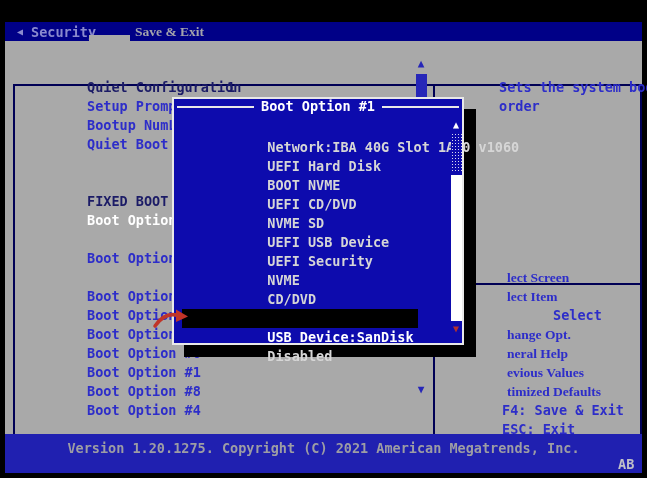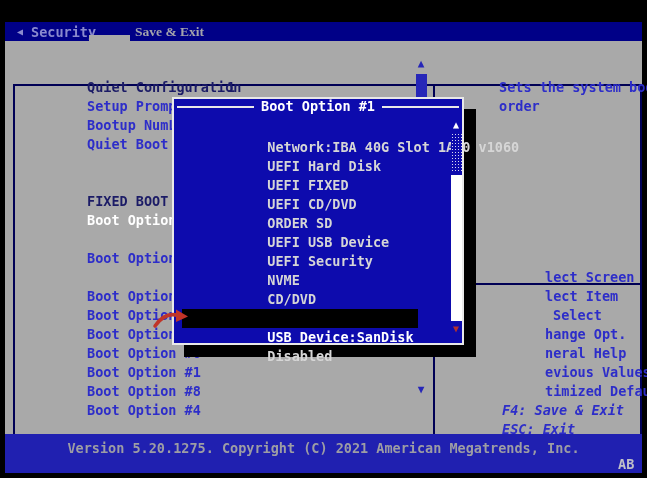--- a/index.html
+++ b/index.html
@@ -25,23 +25,23 @@
   .list-host{position:absolute;left:0;top:0;width:0;height:0;overflow:visible;}
   .lrow{position:absolute;left:22px;width:390px;height:19px;top:calc(59px + var(--i)*19px);white-space:pre;}
   .lrow.header{color:var(--text-header);}
   .lrow.item{color:var(--text-item);}
   .lrow.selected{color:var(--text-selected);}
   .lrow .val{position:absolute;left:205px;top:0;color:var(--text-header);white-space:pre;}
 
   .drow{position:absolute;left:434px;height:19px;top:calc(59px + var(--i)*19px);color:var(--text-item);white-space:pre;}
 
   .hrow{position:absolute;height:19px;top:calc(249px + var(--i)*19px);color:var(--text-item);white-space:pre;}
-  .hrow.trunc{left:480px;}
+  .hrow.trunc{left:480px;font-family:Liberation Serif, serif;}
   .hrow.trunc-indent{left:488px;}
-  .hrow.full{left:437px;font-style:italic;}
+  .hrow.full{left:437px;}
 
   .lsb-up,.lsb-down{position:absolute;left:413px;width:16px;height:13px;color:var(--scroll-blue);
     font-size:11px;line-height:13px;text-align:center;}
   .lsb-up{top:57px;}
   .lsb-down{top:383px;}
   .lsb-thumb{position:absolute;left:416px;top:74px;width:11px;height:58px;background:var(--scroll-blue);}
 
   .shadow{position:absolute;left:184px;top:109px;width:292px;height:248px;background:var(--shadow);z-index:2;}
 
   .popup{position:absolute;left:172px;top:97px;width:292px;height:248px;background:var(--popup-bg);
@@ -212,27 +212,27 @@
     </div>
     <div class="list-host">
 
     <div class="pitem" style="--i: 0;">
           <span>Network:IBA 40G Slot 1A00 v1060</span>
         </div>
         <div class="pitem" style="--i: 1;">
           <span>UEFI Hard Disk</span>
         </div>
         <div class="pitem" style="--i: 2;">
-          <span>UEFI FIXED</span>
+          <span>BOOT NVME</span>
         </div>
         <div class="pitem" style="--i: 3;">
           <span>UEFI CD/DVD</span>
         </div>
         <div class="pitem" style="--i: 4;">
-          <span>ORDER SD</span>
+          <span>NVME SD</span>
         </div>
         <div class="pitem" style="--i: 5;">
           <span>UEFI USB Device</span>
         </div>
         <div class="pitem" style="--i: 6;">
           <span>UEFI Security</span>
         </div>
         <div class="pitem" style="--i: 7;">
           <span>NVME</span>
         </div>
@@ -254,17 +254,17 @@
     <div class="psb-track"></div>
     <div class="psb-down">▼</div>
   </div>
 
   <svg class="red-arrow" width="40" height="26" viewBox="0 0 40 26">
     <path d="M4 21 C 11 11, 19 8, 27 10.5" fill="none" stroke="var(--arrow-red)" stroke-width="3.5" stroke-linecap="round"></path>
     <polygon points="25,4.5 37,11.5 25,17" fill="var(--arrow-red)"></polygon>
   </svg>
 
   <div class="statusbar">
-    <div class="version">Version 5.20.1275. Copyright (C) 2021 American Megatrends, Inc.</div>
+    <div class="version">Version 1.20.1275. Copyright (C) 2021 American Megatrends, Inc.</div>
     <div class="corner">AB</div>
   </div>
 
 </div>
 
 </body></html>

